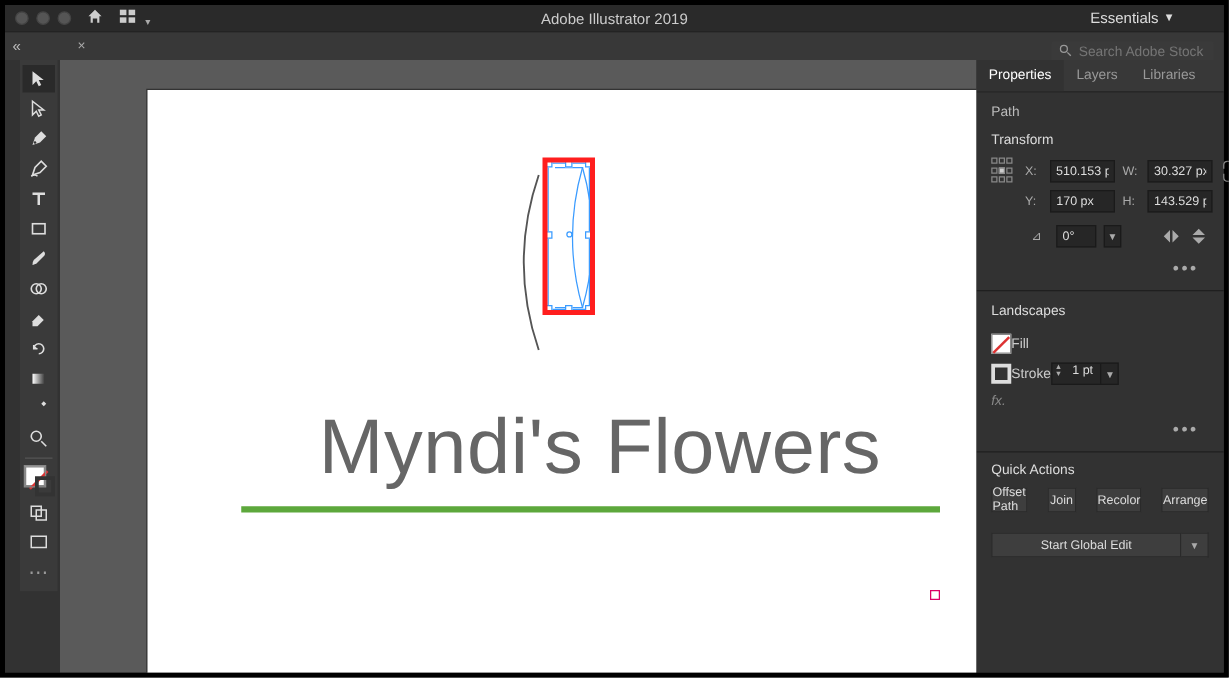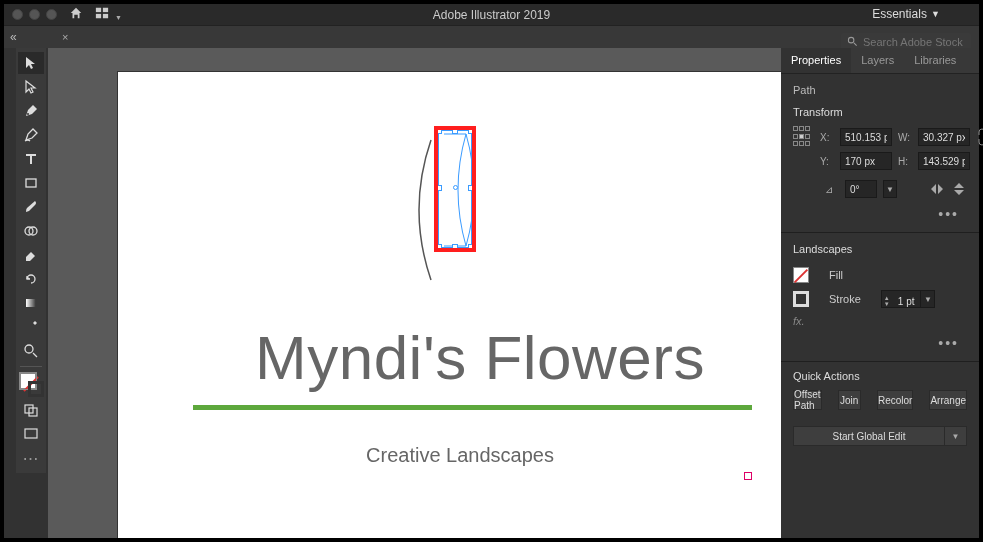--- a/index.html
+++ b/index.html
@@ -74,26 +74,26 @@
   .num-field { background: #262626; border: 1px solid #1a1a1a; color: #ddd; font-size: 10px; padding: 2px 4px; width: 52px; height: 18px; }
   .lbl { color: #aaa; font-size: 10px; width: 14px; }
   .angle-field { background: #262626; border: 1px solid #1a1a1a; color: #ddd; font-size: 10px; width: 32px; height: 18px; display: flex; align-items: center; padding: 0 4px; }
   .angle-chev { width: 14px; height: 18px; background: #262626; border:1px solid #1a1a1a; display:flex; align-items:center; justify-content:center; font-size:8px; color:#aaa; }
   .flip-icons { margin-left: auto; display: flex; gap: 6px; }
   .flip { width: 16px; height: 14px; color: #aaa; display:flex; align-items:center; justify-content:center; }
   .more-dots { margin-left: auto; color: #aaa; font-size: 14px; letter-spacing: 2px; cursor: default; padding: 4px 8px; text-align: right; }
   
   .divider { height: 1px; background: #1f1f1f; margin: 6px -12px; }
   
-  .app-row { display: flex; align-items: center; gap: 20px; height: 24px; }
+  .app-row { display: flex; align-items: center; gap: 0; height: 24px; }
   .sw-none { width: 16px; height: 16px; background: #fff; position: relative; border:1px solid #888; }
   .sw-none::after { content:""; position:absolute; left:-2px; right:-2px; top:50%; height:2px; background:#d33; transform: rotate(-45deg); }
   .sw-stroke { width: 16px; height: 16px; border: 3px solid #ddd; }
   .sw-op { width: 16px; height: 16px; background: linear-gradient(45deg,#888 25%,transparent 25%,transparent 75%,#888 75%),linear-gradient(45deg,#888 25%,#444 25%,#444 75%,#888 75%); background-size: 8px 8px; background-position: 0 0, 4px 4px; }
-  .stepper { display: flex; align-items: flex-end; background: #262626; border:1px solid #1a1a1a; height: 18px; }
+  .stepper { display: flex; align-items: flex-start; background: #262626; border:1px solid #1a1a1a; height: 18px; }
   .stepper .arr { width: 10px; display:flex; flex-direction:column; font-size:6px; color:#aaa; align-items:center; }
   .stepper .val { color:#ddd; font-size:10px; padding: 0 6px; }
   .stepper .chev2 { width: 14px; border-left:1px solid #1a1a1a; display:flex; align-items:center; justify-content:center; font-size:8px; color:#aaa; height:100%; }
   .op-field { background:#262626; border:1px solid #1a1a1a; height:18px; display:flex; align-items:center; }
   .op-field .val { color:#ddd; font-size:10px; padding:0 8px; flex:1; }
   .op-field .gt { width:16px; border-left:1px solid #1a1a1a; text-align:center; font-size:9px; color:#aaa; }
   .fx { color:#888; font-style:italic; font-size:11px; padding: 4px 0; }
   
   .qa-title { color:#ddd; font-size:11px; margin: 8px 0; }
   .qa-grid { display: grid; grid-template-columns: 1fr 1fr 1fr 1fr; gap: 16px; }
@@ -281,21 +281,20 @@
         <div class="anchor" style="left:350px; top:113px;"></div>
         <div class="anchor" style="left:318px; top:172px;"></div>
         <div class="anchor" style="left:350px; top:172px;"></div>
         <div class="anchor" style="left:334px; top:56px;"></div>
         <div class="anchor" style="left:334px; top:172px;"></div>
         <div class="handle" style="left:335px; top:113px;"></div>
         <div class="red-box"></div>
 
         <div class="main-title">Myndi's Flowers</div>
         <div class="green-line"></div>
-        <div class="subtitle">Creative Landscapes</div>
         <div class="slug"></div>
       </div>
     </div>
 
     <div class="right">
       <div class="panel-tabs">
         <div class="ptab act">Properties</div>
         <div class="ptab">Layers</div>
         <div class="ptab">Libraries</div>
       </div>

